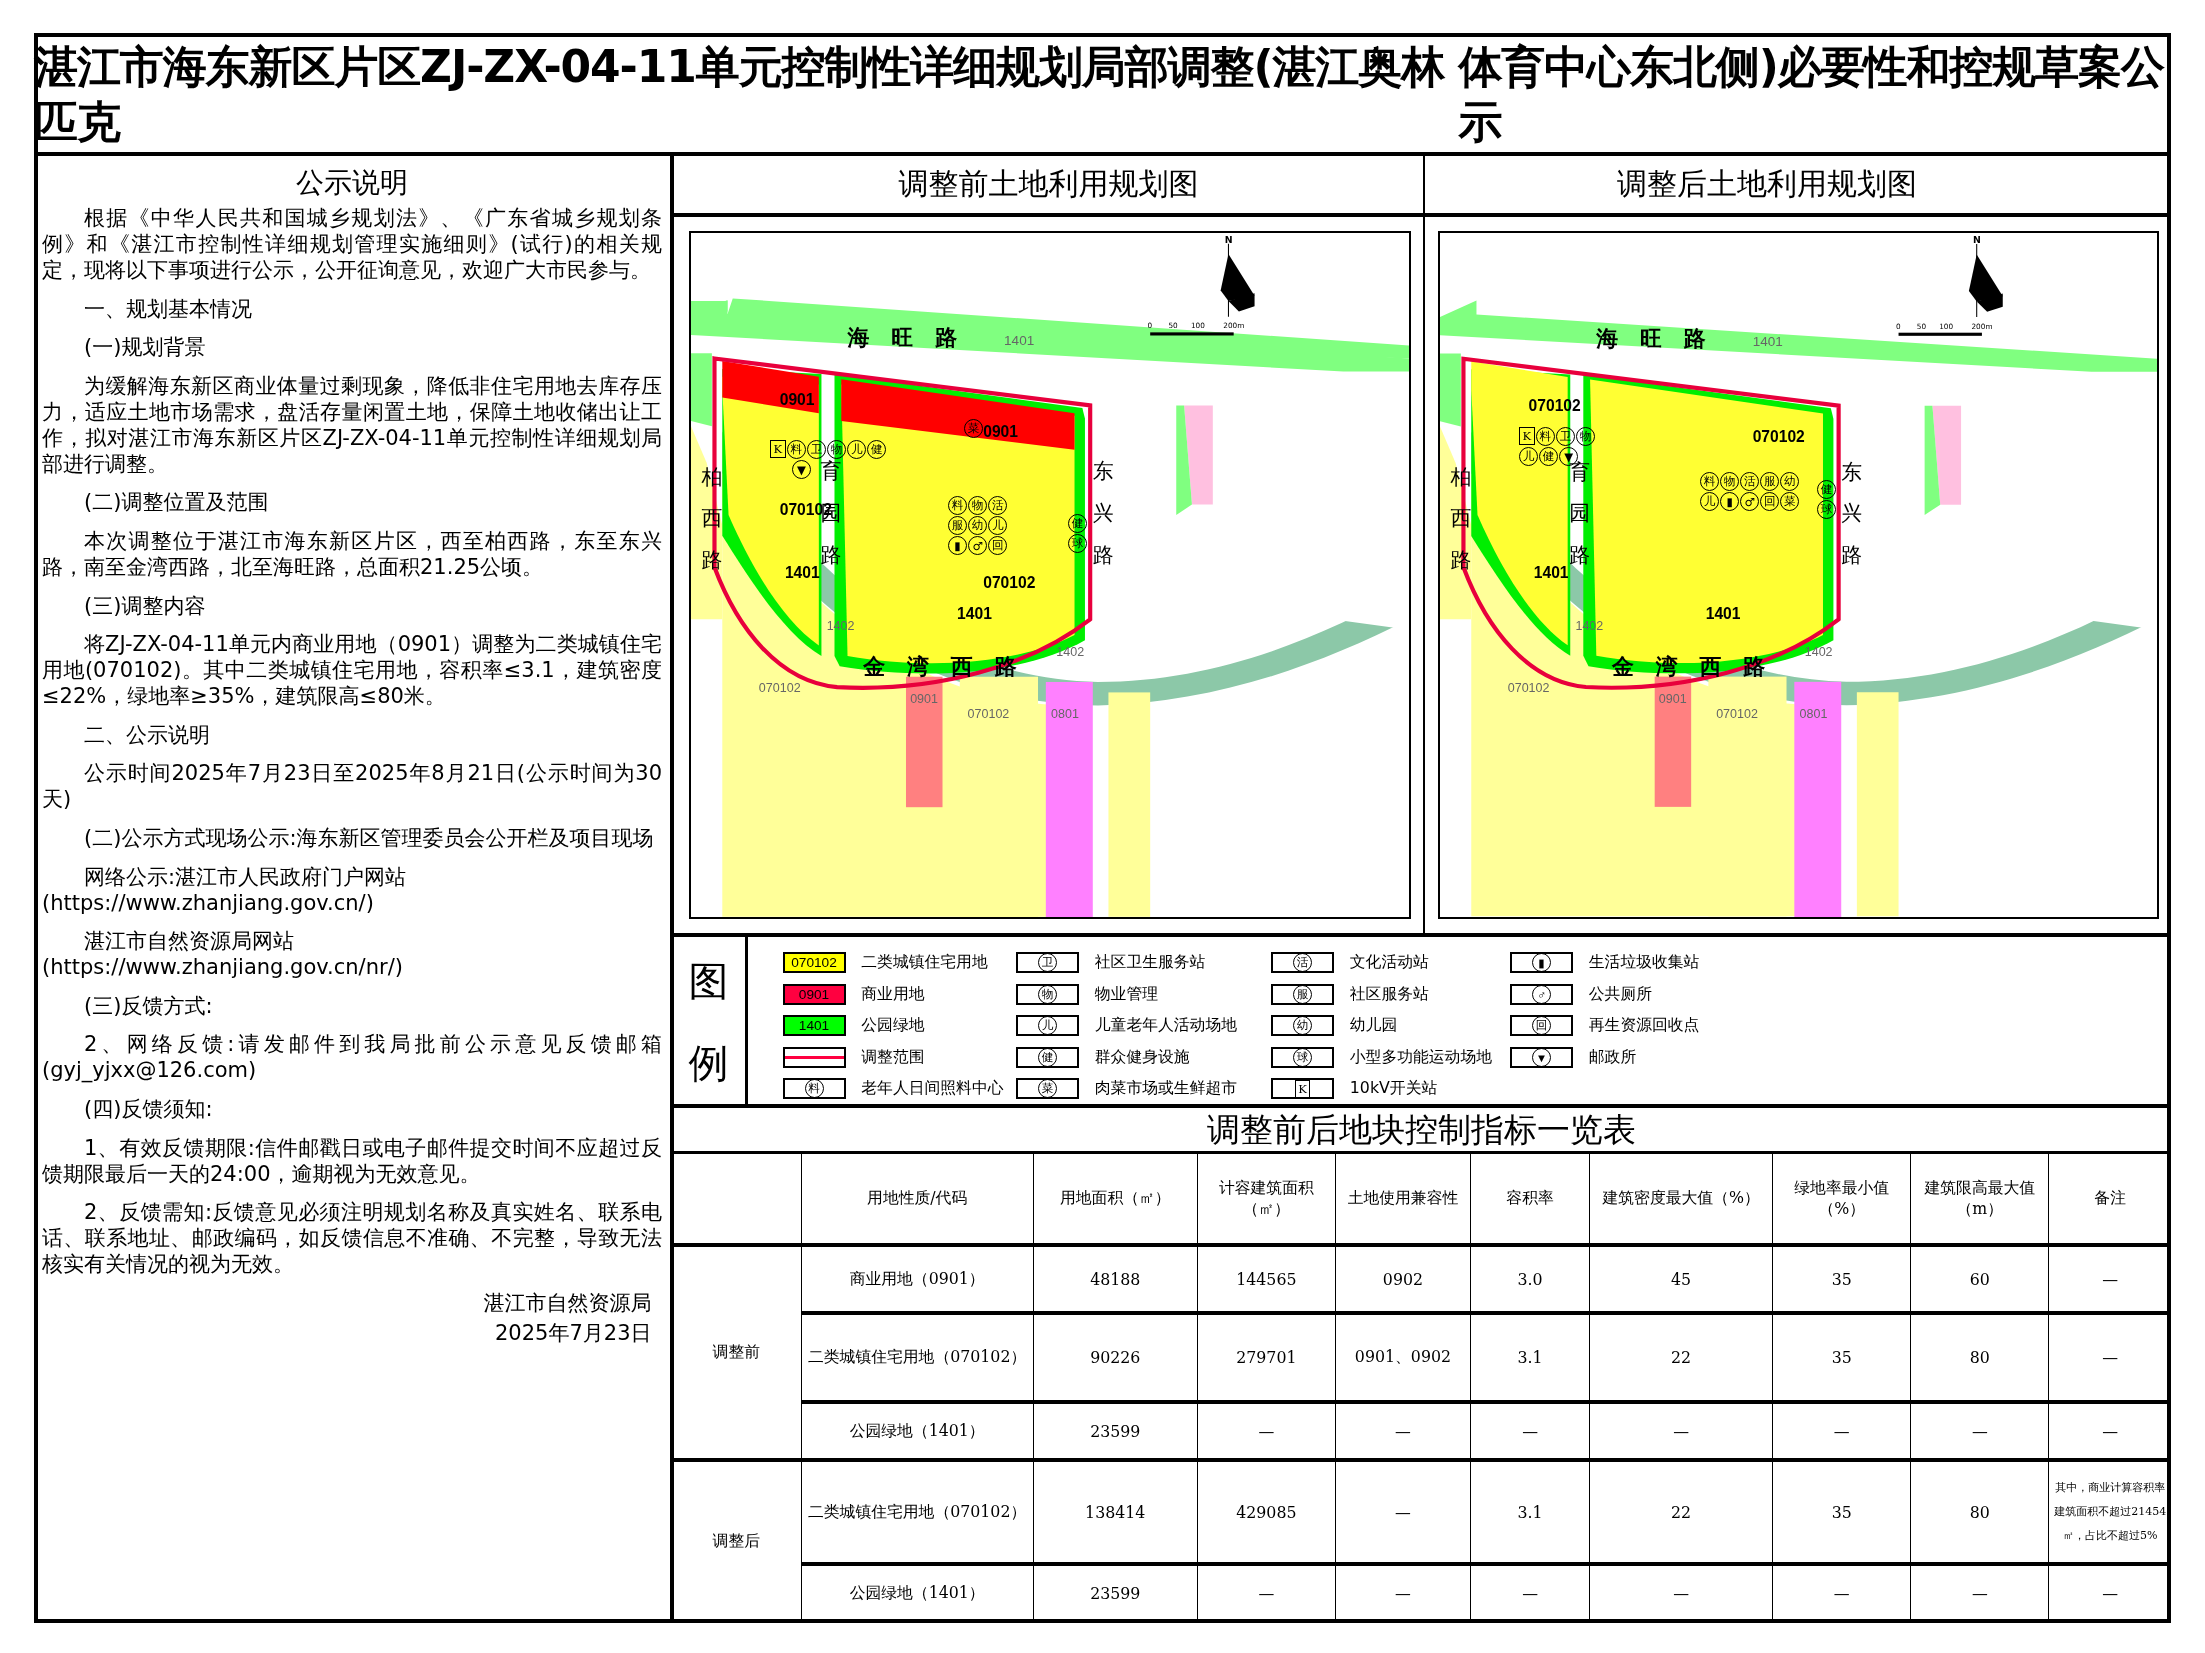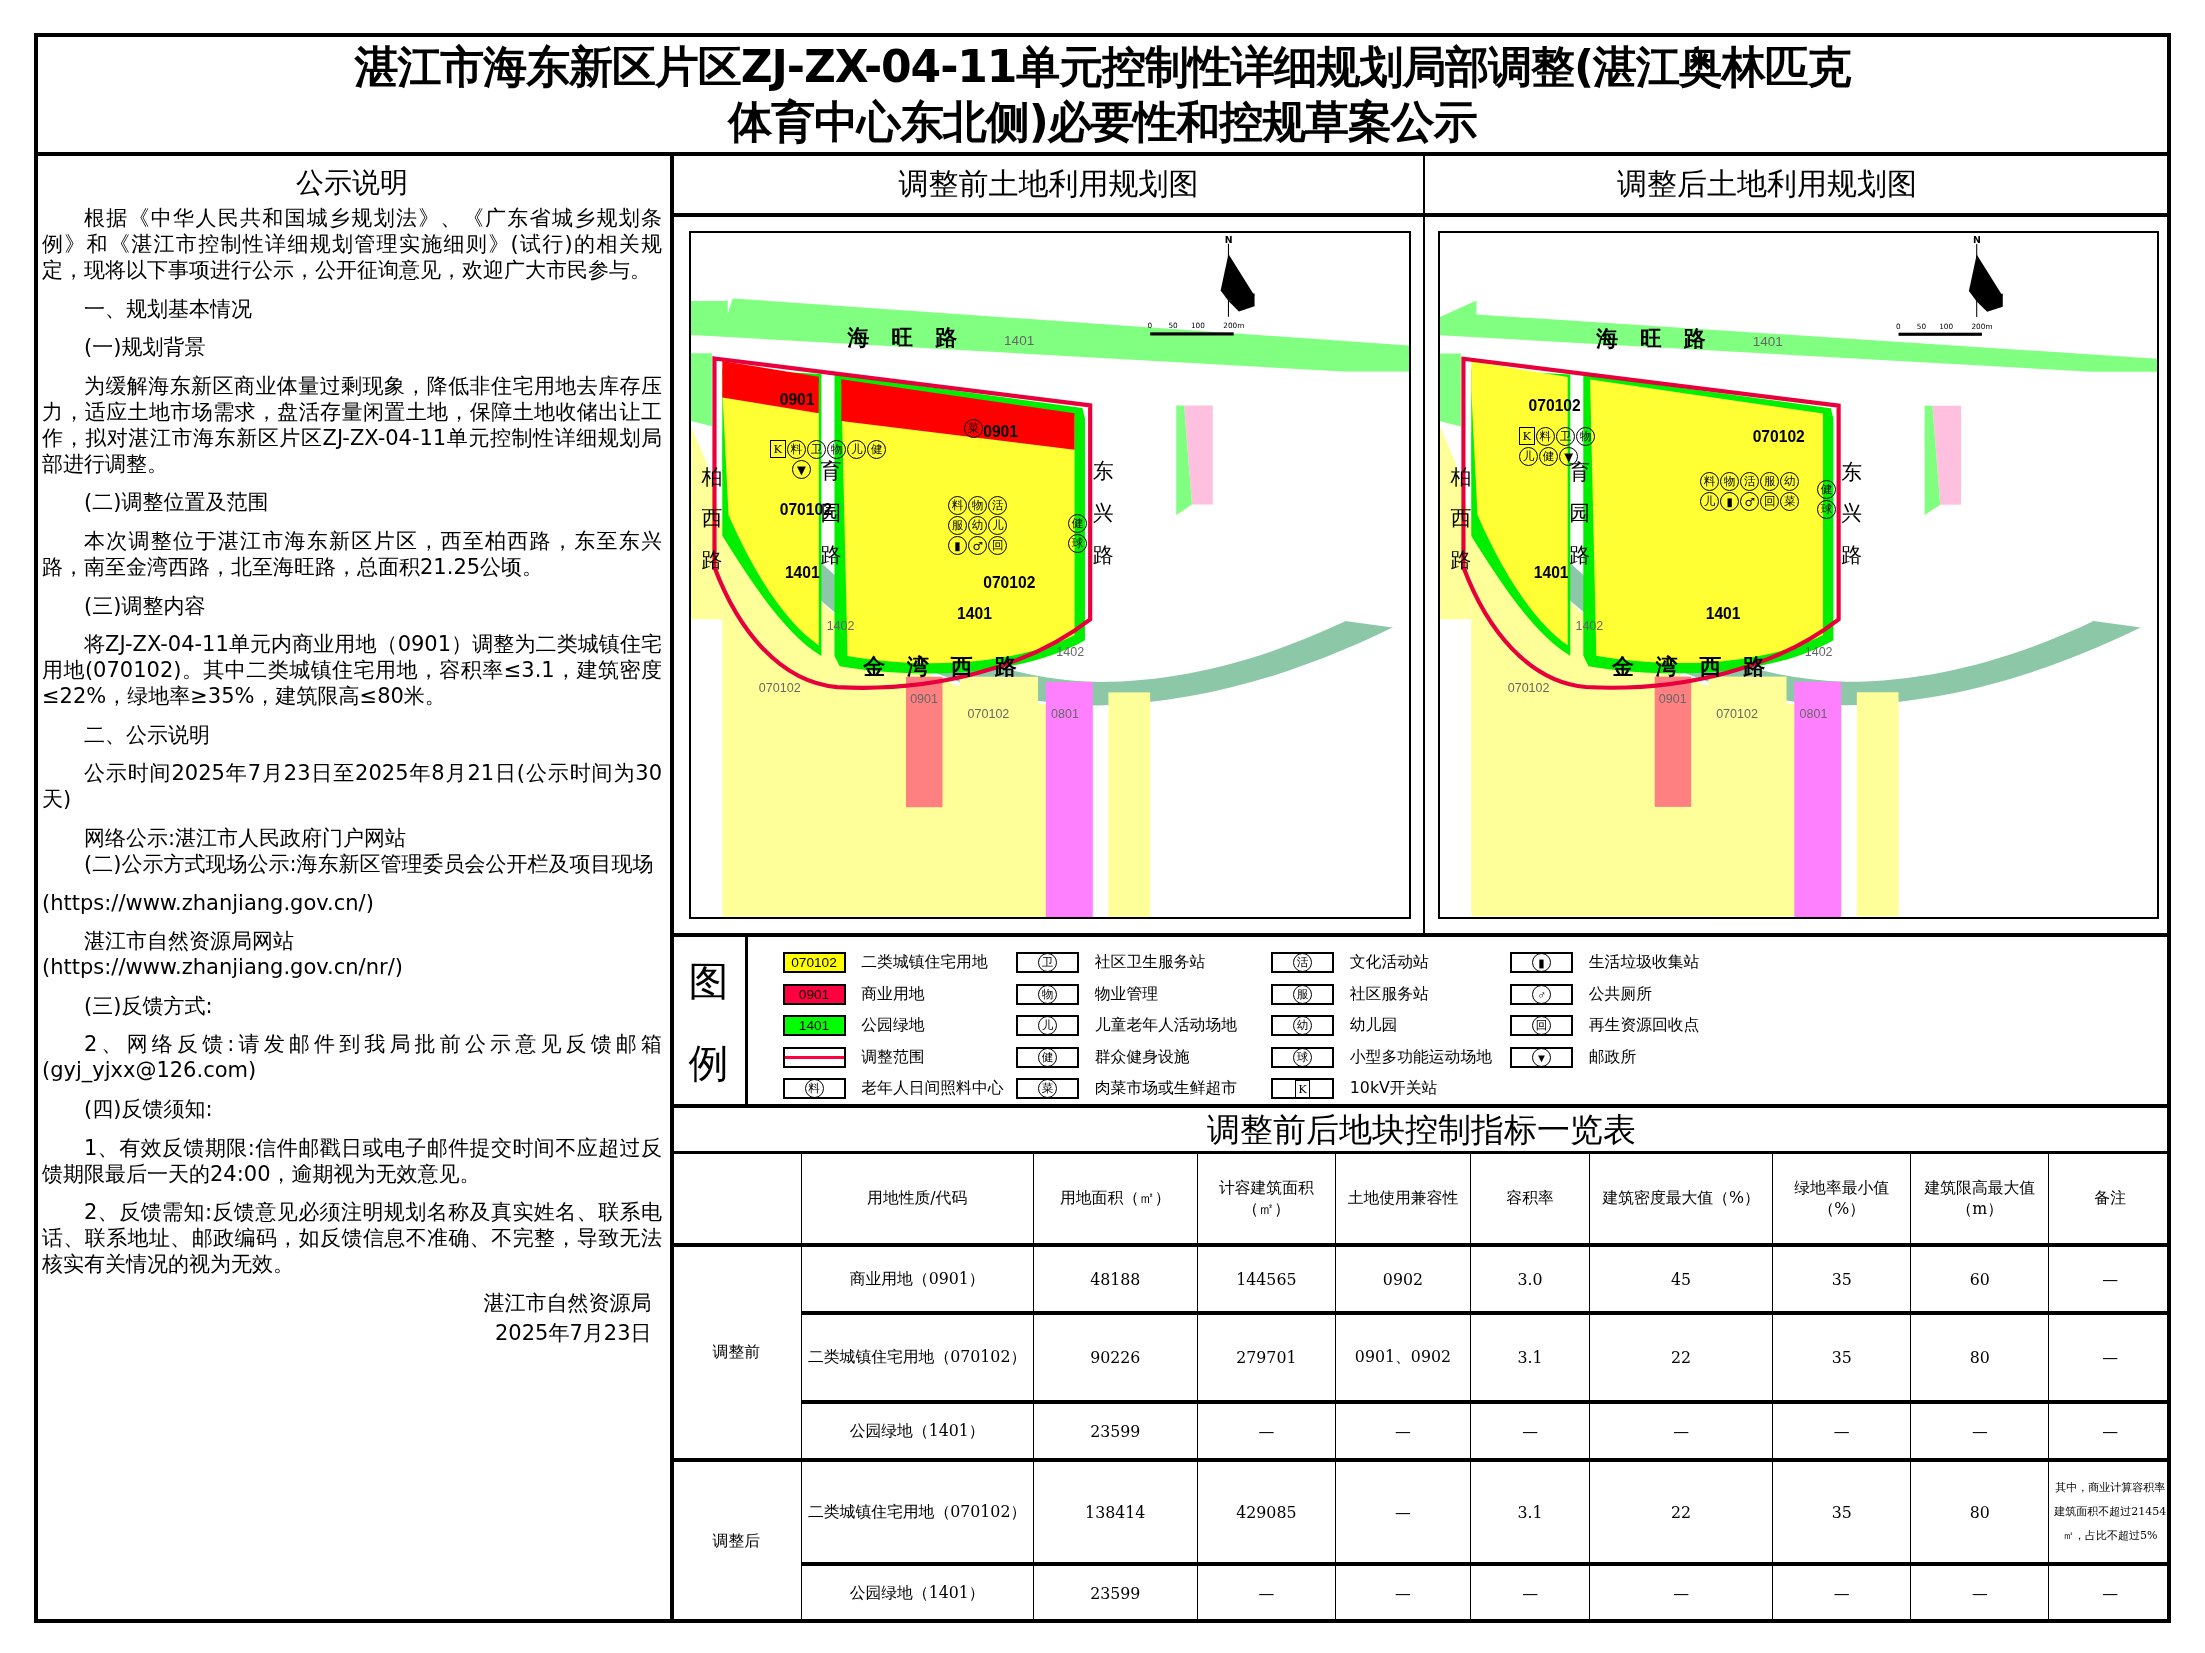--- a/index.html
+++ b/index.html
@@ -1,18 +1,18 @@
 <!DOCTYPE html>
 <html style="font-size:8.4px"><head>
 <meta charset="utf-8">
 <style>
   html,body{margin:0;padding:0;background:#fff;}
   body{width:2205px;height:1654px;position:relative;overflow:hidden;font-family:"DejaVu Sans","Liberation Sans",sans-serif;color:#000;}
   .frame{position:absolute;left:34px;top:33px;width:2137px;height:1590px;border:4.2px solid #000;box-sizing:border-box;}
-  .title{position:absolute;left:34px;top:33px;width:2137px;height:121px;display:flex;flex-direction:column;align-items:center;justify-content:center;font-size:44px;font-weight:bold;line-height:55px;letter-spacing:-1.1px;}
+  .title{position:absolute;left:34px;top:33px;width:2137px;height:121px;display:flex;align-items:center;justify-content:center;font-size:44px;font-weight:bold;line-height:55px;letter-spacing:-1.1px;}
   .hline{position:absolute;background:#000;}
   .vline{position:absolute;background:#000;}
   
   .notice{position:absolute;left:42px;top:158px;width:620px;font-family:"DejaVu Sans",sans-serif;font-size:21px;line-height:26px;}
   .notice h2{margin:11.6px 0 9.5px 0;text-align:center;font-size:28px;font-weight:normal;}
   .notice p{margin:0 0 12.6px 0;text-indent:2em;text-align:justify;}
   .notice p.noind{text-indent:0;}
   .notice .right{text-align:right;text-indent:0;margin-right:10.5px;}
   
   .maphead{position:absolute;top:153px;height:62px;display:flex;align-items:center;justify-content:center;font-size:30px;font-family:"DejaVu Serif",serif;}
@@ -57,22 +57,22 @@
   <p>根据《中华人民共和国城乡规划法》、《广东省城乡规划条例》和《湛江市控制性详细规划管理实施细则》(试行)的相关规定，现将以下事项进行公示，公开征询意见，欢迎广大市民参与。</p>
   <p>一、规划基本情况</p>
   <p>(一)规划背景</p>
   <p>为缓解海东新区商业体量过剩现象，降低非住宅用地去库存压力，适应土地市场需求，盘活存量闲置土地，保障土地收储出让工作，拟对湛江市海东新区片区ZJ-ZX-04-11单元控制性详细规划局部进行调整。</p>
   <p>(二)调整位置及范围</p>
   <p>本次调整位于湛江市海东新区片区，西至柏西路，东至东兴路，南至金湾西路，北至海旺路，总面积21.25公顷。</p>
   <p>(三)调整内容</p>
   <p>将ZJ-ZX-04-11单元内商业用地（0901）调整为二类城镇住宅用地(070102)。其中二类城镇住宅用地，容积率≤3.1，建筑密度≤22%，绿地率≥35%，建筑限高≤80米。</p>
   <p>二、公示说明</p>
   <p>公示时间2025年7月23日至2025年8月21日(公示时间为30天)</p>
+  <p>(二)公示方式现场公示:海东新区管理委员会公开栏及项目现场</p>
   <p style="margin-bottom:0">网络公示:湛江市人民政府门户网站</p>
-  <p>(二)公示方式现场公示:海东新区管理委员会公开栏及项目现场</p>
   <p class="noind">(https://www.zhanjiang.gov.cn/)</p>
   <p style="margin-bottom:0">湛江市自然资源局网站</p>
   <p class="noind">(https://www.zhanjiang.gov.cn/nr/)</p>
   <p>(三)反馈方式:</p>
   <p>2、网络反馈:请发邮件到我局批前公示意见反馈邮箱(gyj_yjxx@126.com)</p>
   <p>(四)反馈须知:</p>
   <p>1、有效反馈期限:信件邮戳日或电子邮件提交时间不应超过反馈期限最后一天的24:00，逾期视为无效意见。</p>
   <p>2、反馈需知:反馈意见必须注明规划名称及真实姓名、联系电话、联系地址、邮政编码，如反馈信息不准确、不完整，导致无法核实有关情况的视为无效。</p>
   <p class="right" style="margin-bottom:4px">湛江市自然资源局</p>
   <p class="right">2025年7月23日</p>

